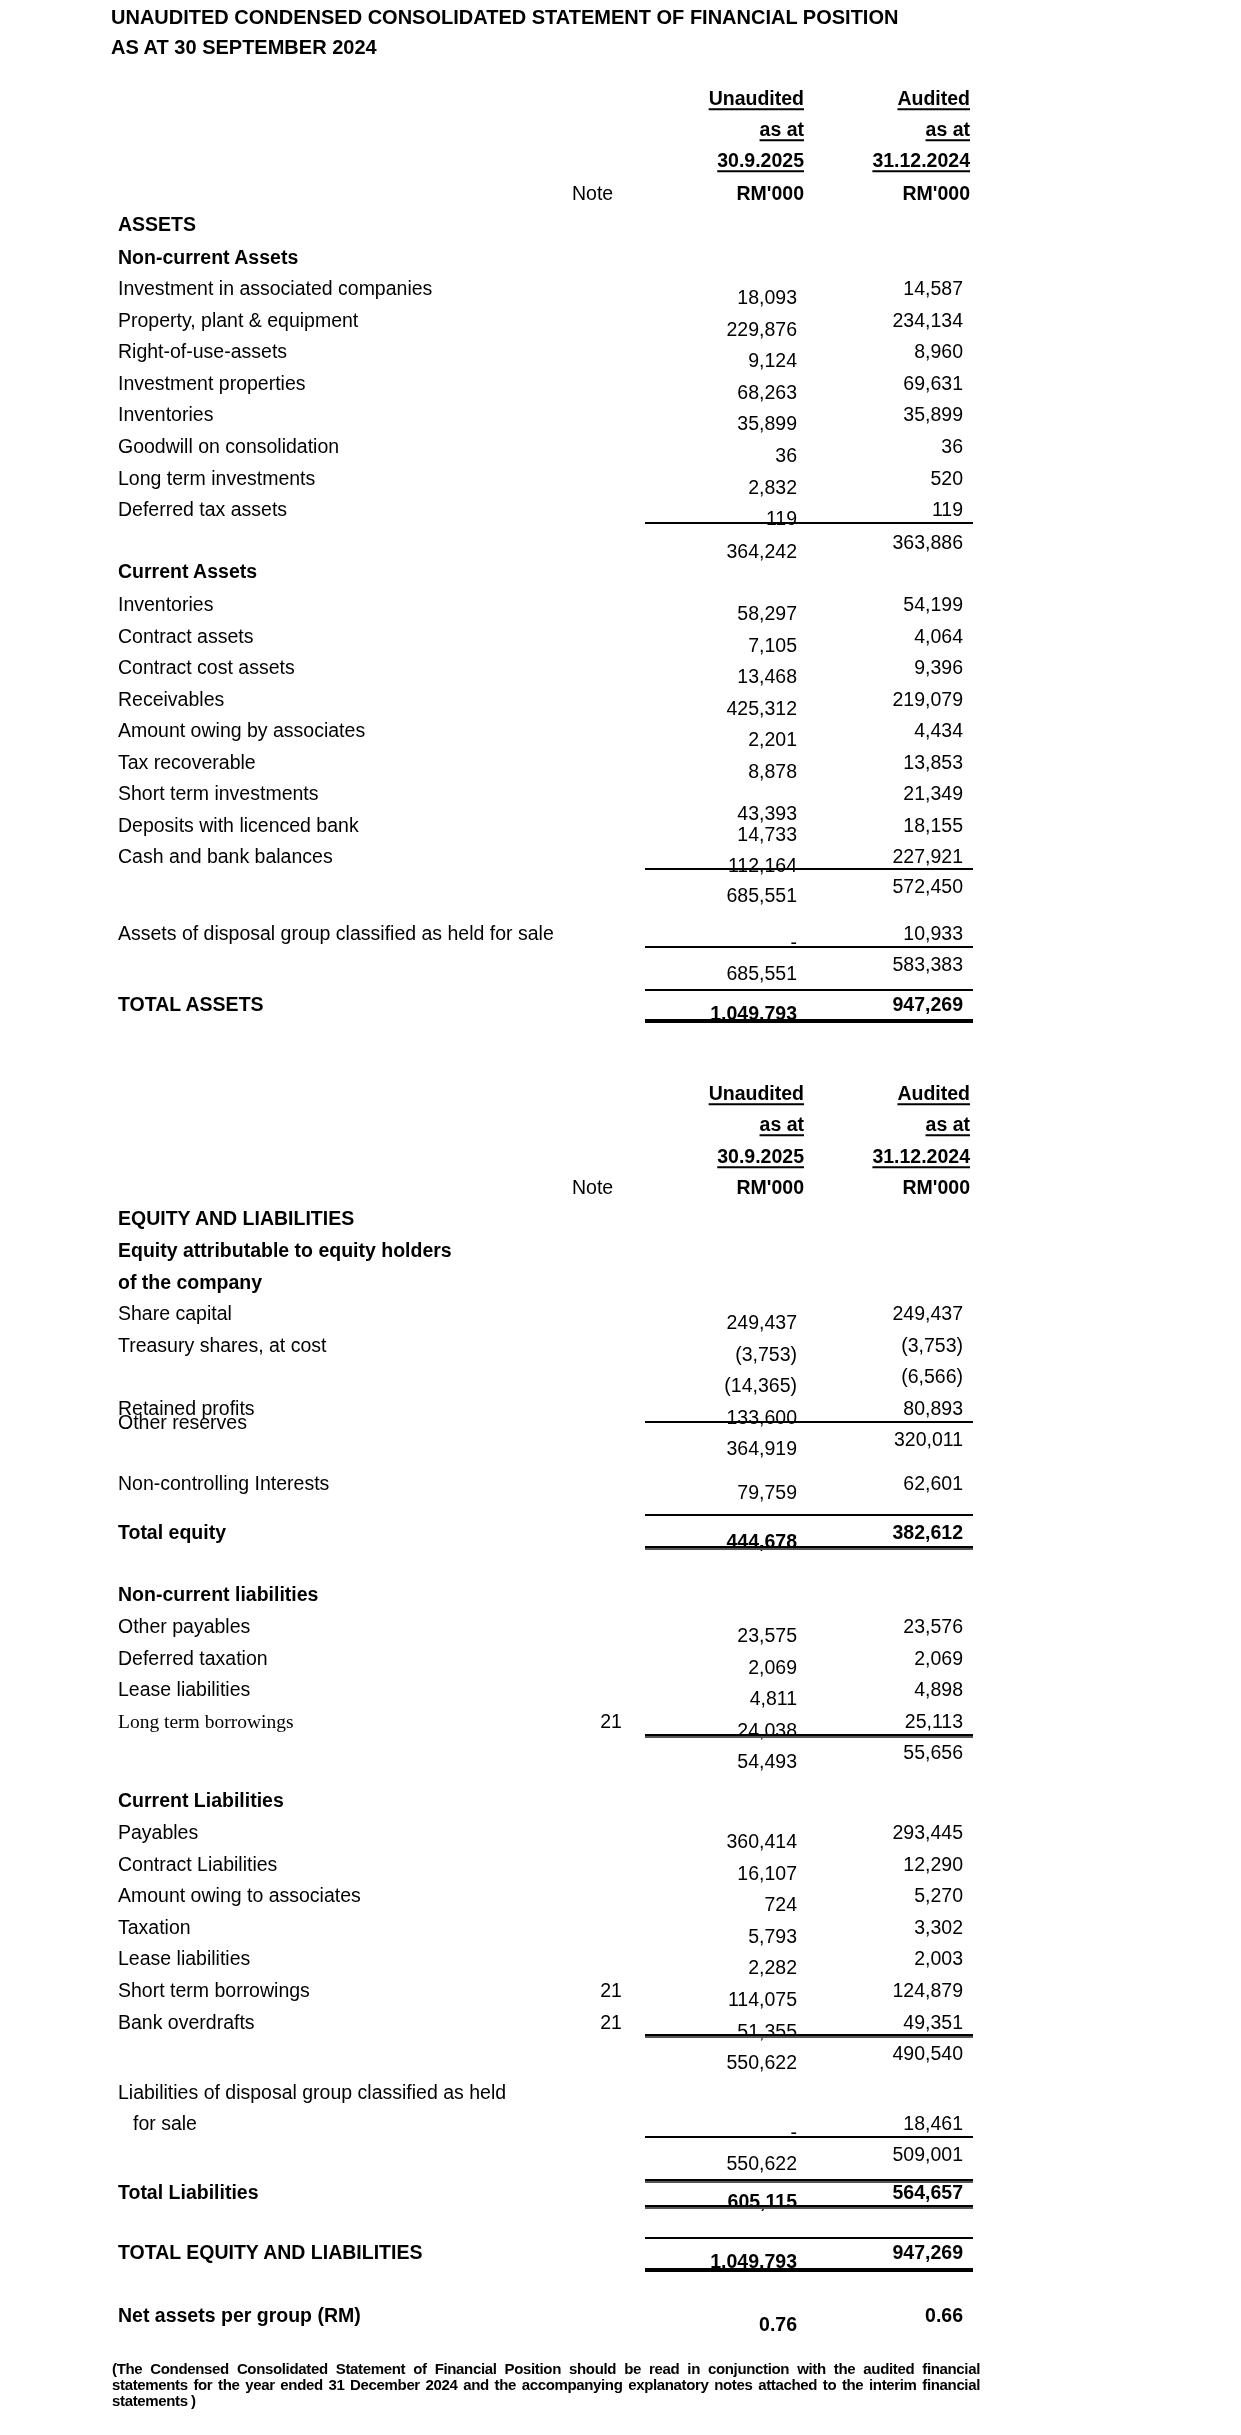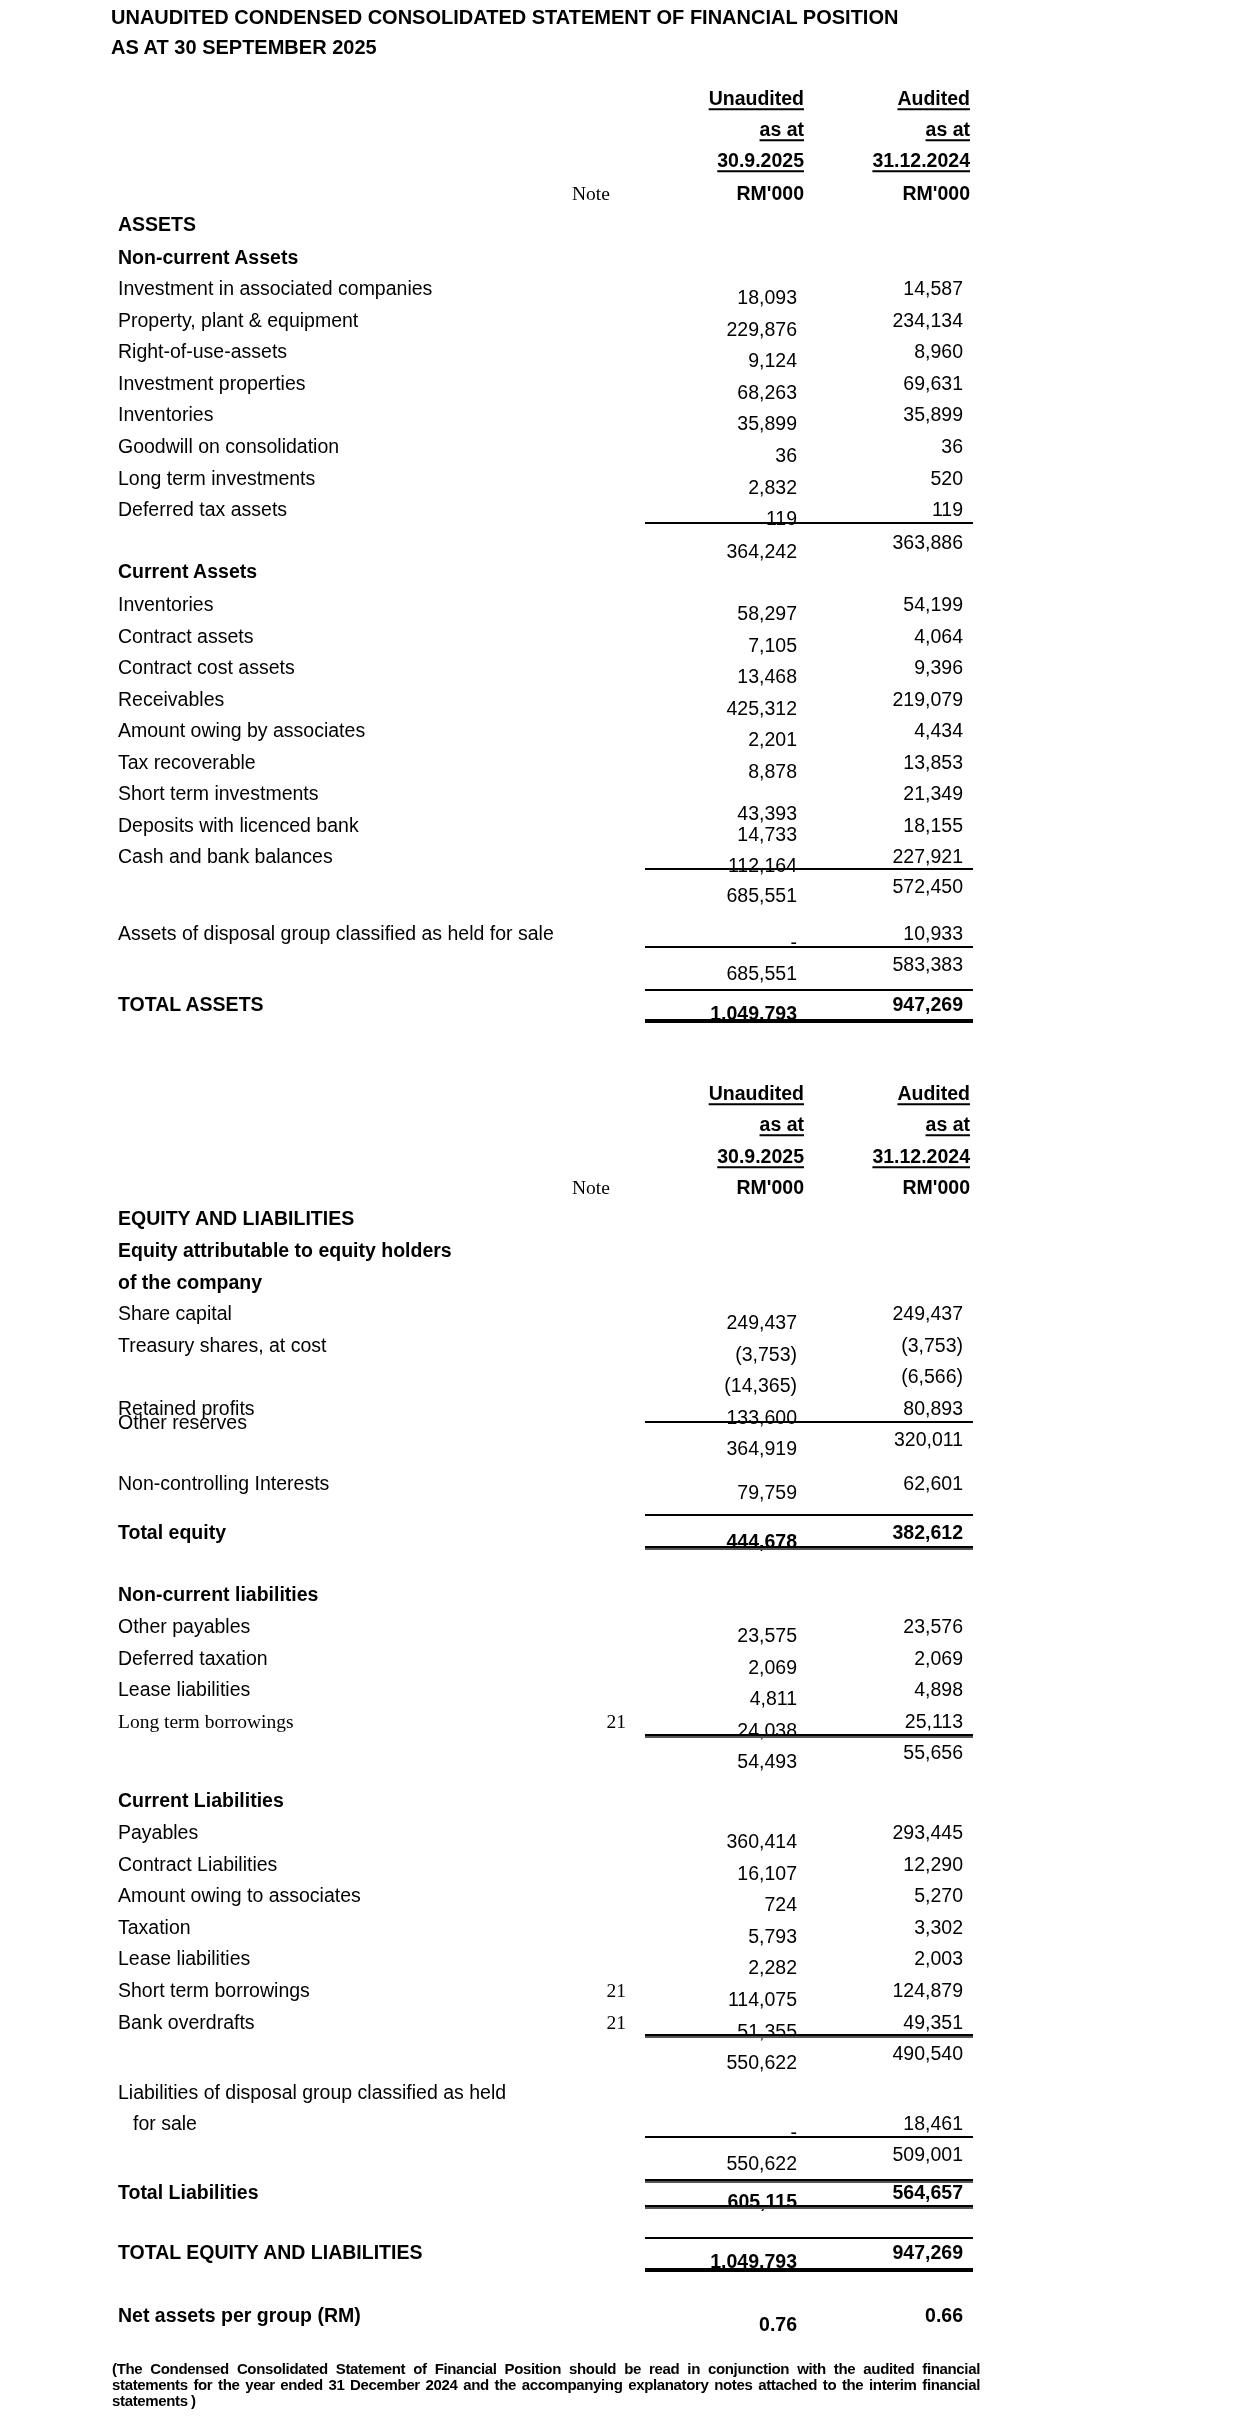--- a/index.html
+++ b/index.html
@@ -4,38 +4,38 @@
 <style>
   html, body { margin: 0; padding: 0; background: #ffffff; }
   body { width: 1241px; height: 2435px; position: relative; overflow: hidden;
          font-family: "Liberation Sans", sans-serif; color: #000; }
   .t { position: absolute; white-space: nowrap; line-height: 1; font-size: 19.5px;
        transform: translateY(-50%); }
   .b { font-weight: bold; }
   .title { font-size: 20px; font-weight: bold; left: 111px; }
   .lbl { left: 118px; }
   .lbl.indent { left: 133px; }
-  .note { left: 596px; width: 30px; text-align: right; font-family: Liberation Serif, serif; }
+  .note { left: 596px; width: 30px; text-align: center; }
   .c1 { right: 444px; text-align: right; margin-top: 9px; }   
   .c2 { right: 278px; text-align: right; }   
   .hdr { font-weight: bold; text-decoration: underline; text-underline-offset: 3px; text-decoration-thickness: 2px; }
   .h1 { right: 437px; text-align: right; }   
   .h2 { right: 271px; text-align: right; }   
   .rule { position: absolute; left: 645px; width: 328px; background: #000; }
   .r1 { height: 2px; }
   .r3 { height: 3.5px; }
   .rdbl { height: 1px; border-bottom: 1px solid #000; background: #000; box-shadow: 0 2px 0 #555; }
   .foot { position: absolute; left: 112px; width: 868px; top: 2361px; font-size: 15px;
           font-weight: bold; line-height: 16px; text-align: justify; letter-spacing: -0.35px; word-spacing: -0.5px; }
 </style>
 </head>
 <body>
 
 <div class="t title" style="top:17px">UNAUDITED CONDENSED CONSOLIDATED STATEMENT OF FINANCIAL POSITION</div>
-<div class="t title" style="top:47px">AS AT 30 SEPTEMBER 2025</div>
+<div class="t title" style="top:47px">AS AT 30 SEPTEMBER 2024</div>
 
 <div>
   <div class="t hdr h1" style="top:99px">Unaudited</div>
   <div class="t hdr h2" style="top:99px">Audited</div>
   <div class="t hdr h1" style="top:130px">as at</div>
   <div class="t hdr h2" style="top:130px">as at</div>
   <div class="t hdr h1" style="top:161px">30.9.2025</div>
   <div class="t hdr h2" style="top:161px">31.12.2024</div>
   <div class="t note" style="top:194px;width:auto;left:572px">Note</div>
   <div class="t b h1" style="top:194px">RM'000</div>

